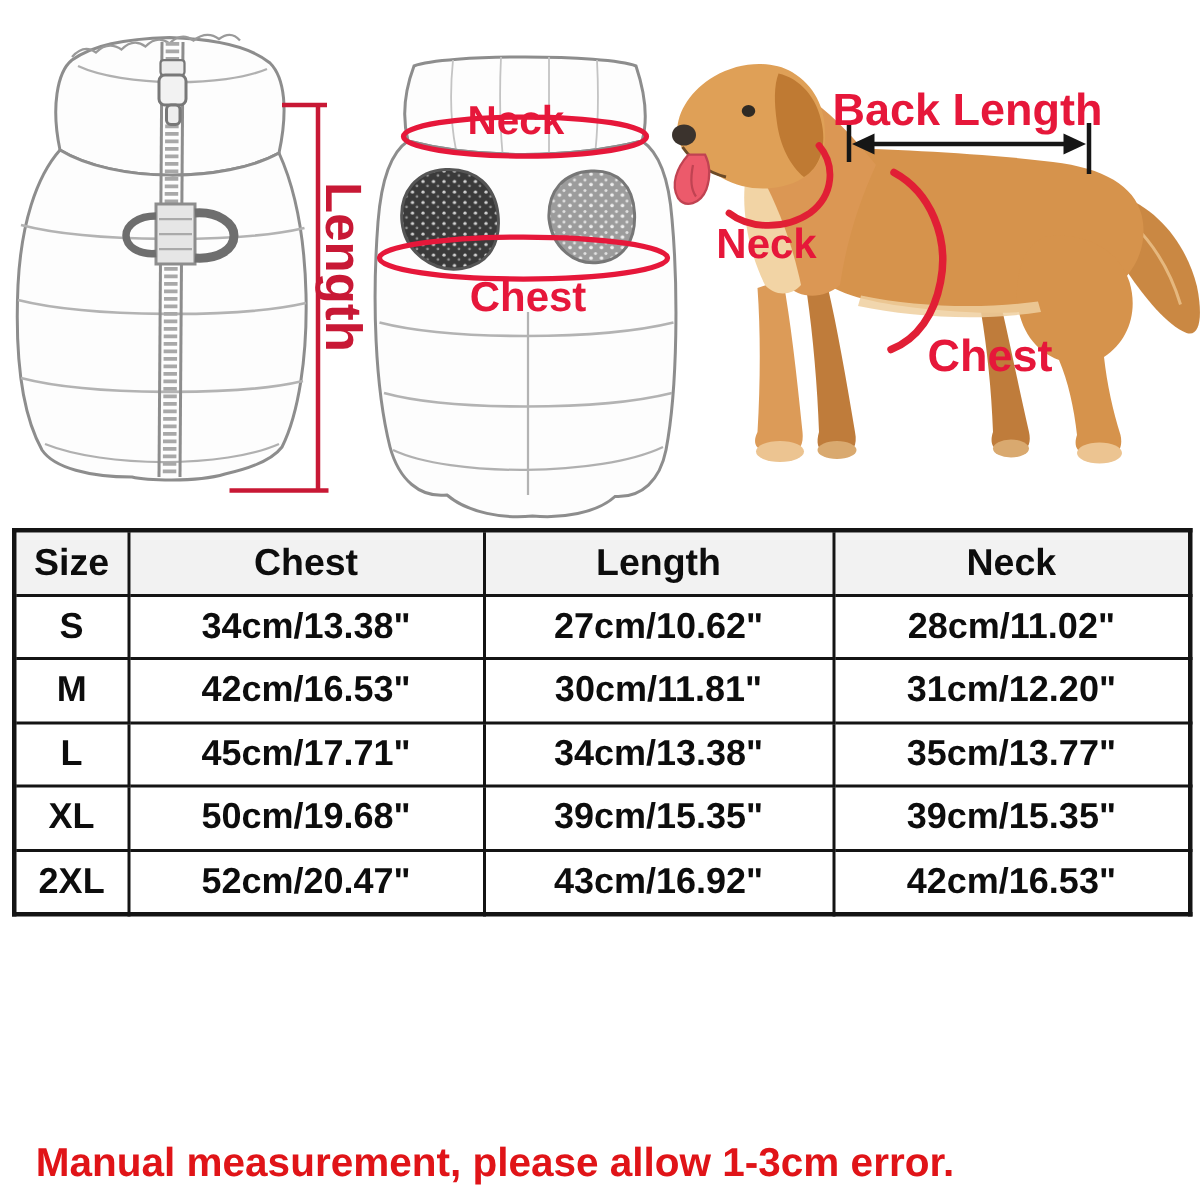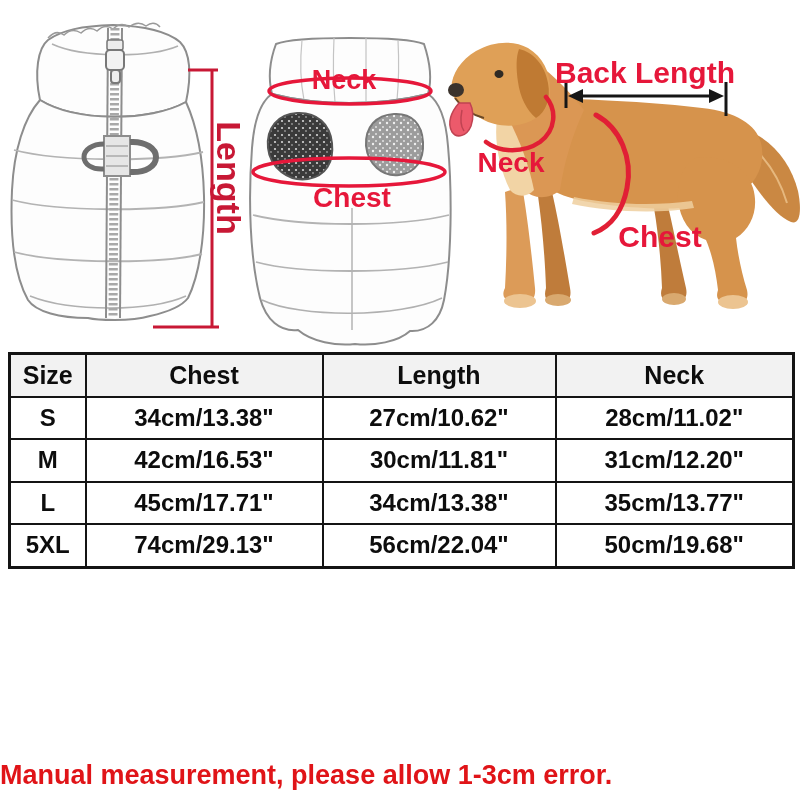--- a/index.html
+++ b/index.html
@@ -6,21 +6,21 @@
   .stage{position:relative;width:800px;height:800px;background:#ffffff;overflow:hidden;
          font-family:"Liberation Sans",sans-serif;}
   .diagram{position:absolute;top:0;left:0;}
   .size-table{position:absolute;top:352px;left:8px;width:784px;border-collapse:collapse;
               table-layout:fixed;}
   .size-table th,.size-table td{border:2px solid #141414;text-align:center;vertical-align:middle;
               font-weight:bold;font-size:24px;color:#0d0d0d;padding:0;height:40.5px;
               font-family:"Liberation Sans",sans-serif;white-space:nowrap;overflow:hidden;}
   .size-table{border:3px solid #141414;}
   .size-table thead th{background:#f2f2f2;font-size:25px;}
-  .note{position:absolute;top:760px;left:0;width:660px;text-align:left;font-weight:bold;
+  .note{position:absolute;top:760px;left:0;width:660px;text-align:center;font-weight:bold;
         font-size:27px;color:#e01418;letter-spacing:0px;}
   svg text{font-family:"Liberation Sans",sans-serif;font-weight:bold;}
 </style>
 </head>
 <body>
 
 <div class="stage">
 
   <svg class="diagram" width="800" height="350" viewBox="0 0 800 350">
     <defs>
@@ -172,22 +172,28 @@
         <td>30cm/11.81"</td>
         <td>31cm/12.20"</td>
       </tr>
       <tr>
         <td>L</td>
         <td>45cm/17.71"</td>
         <td>34cm/13.38"</td>
         <td>35cm/13.77"</td>
       </tr>
       <tr>
-        <td>5XL</td>
-        <td>74cm/29.13"</td>
-        <td>56cm/22.04"</td>
+        <td>XL</td>
         <td>50cm/19.68"</td>
+        <td>39cm/15.35"</td>
+        <td>39cm/15.35"</td>
+      </tr>
+      <tr>
+        <td>2XL</td>
+        <td>52cm/20.47"</td>
+        <td>43cm/16.92"</td>
+        <td>42cm/16.53"</td>
       </tr>
     </tbody>
   </table>
 
   <div class="note">Manual measurement, please allow 1-3cm error.</div>
 </div>
 
 </body></html>

